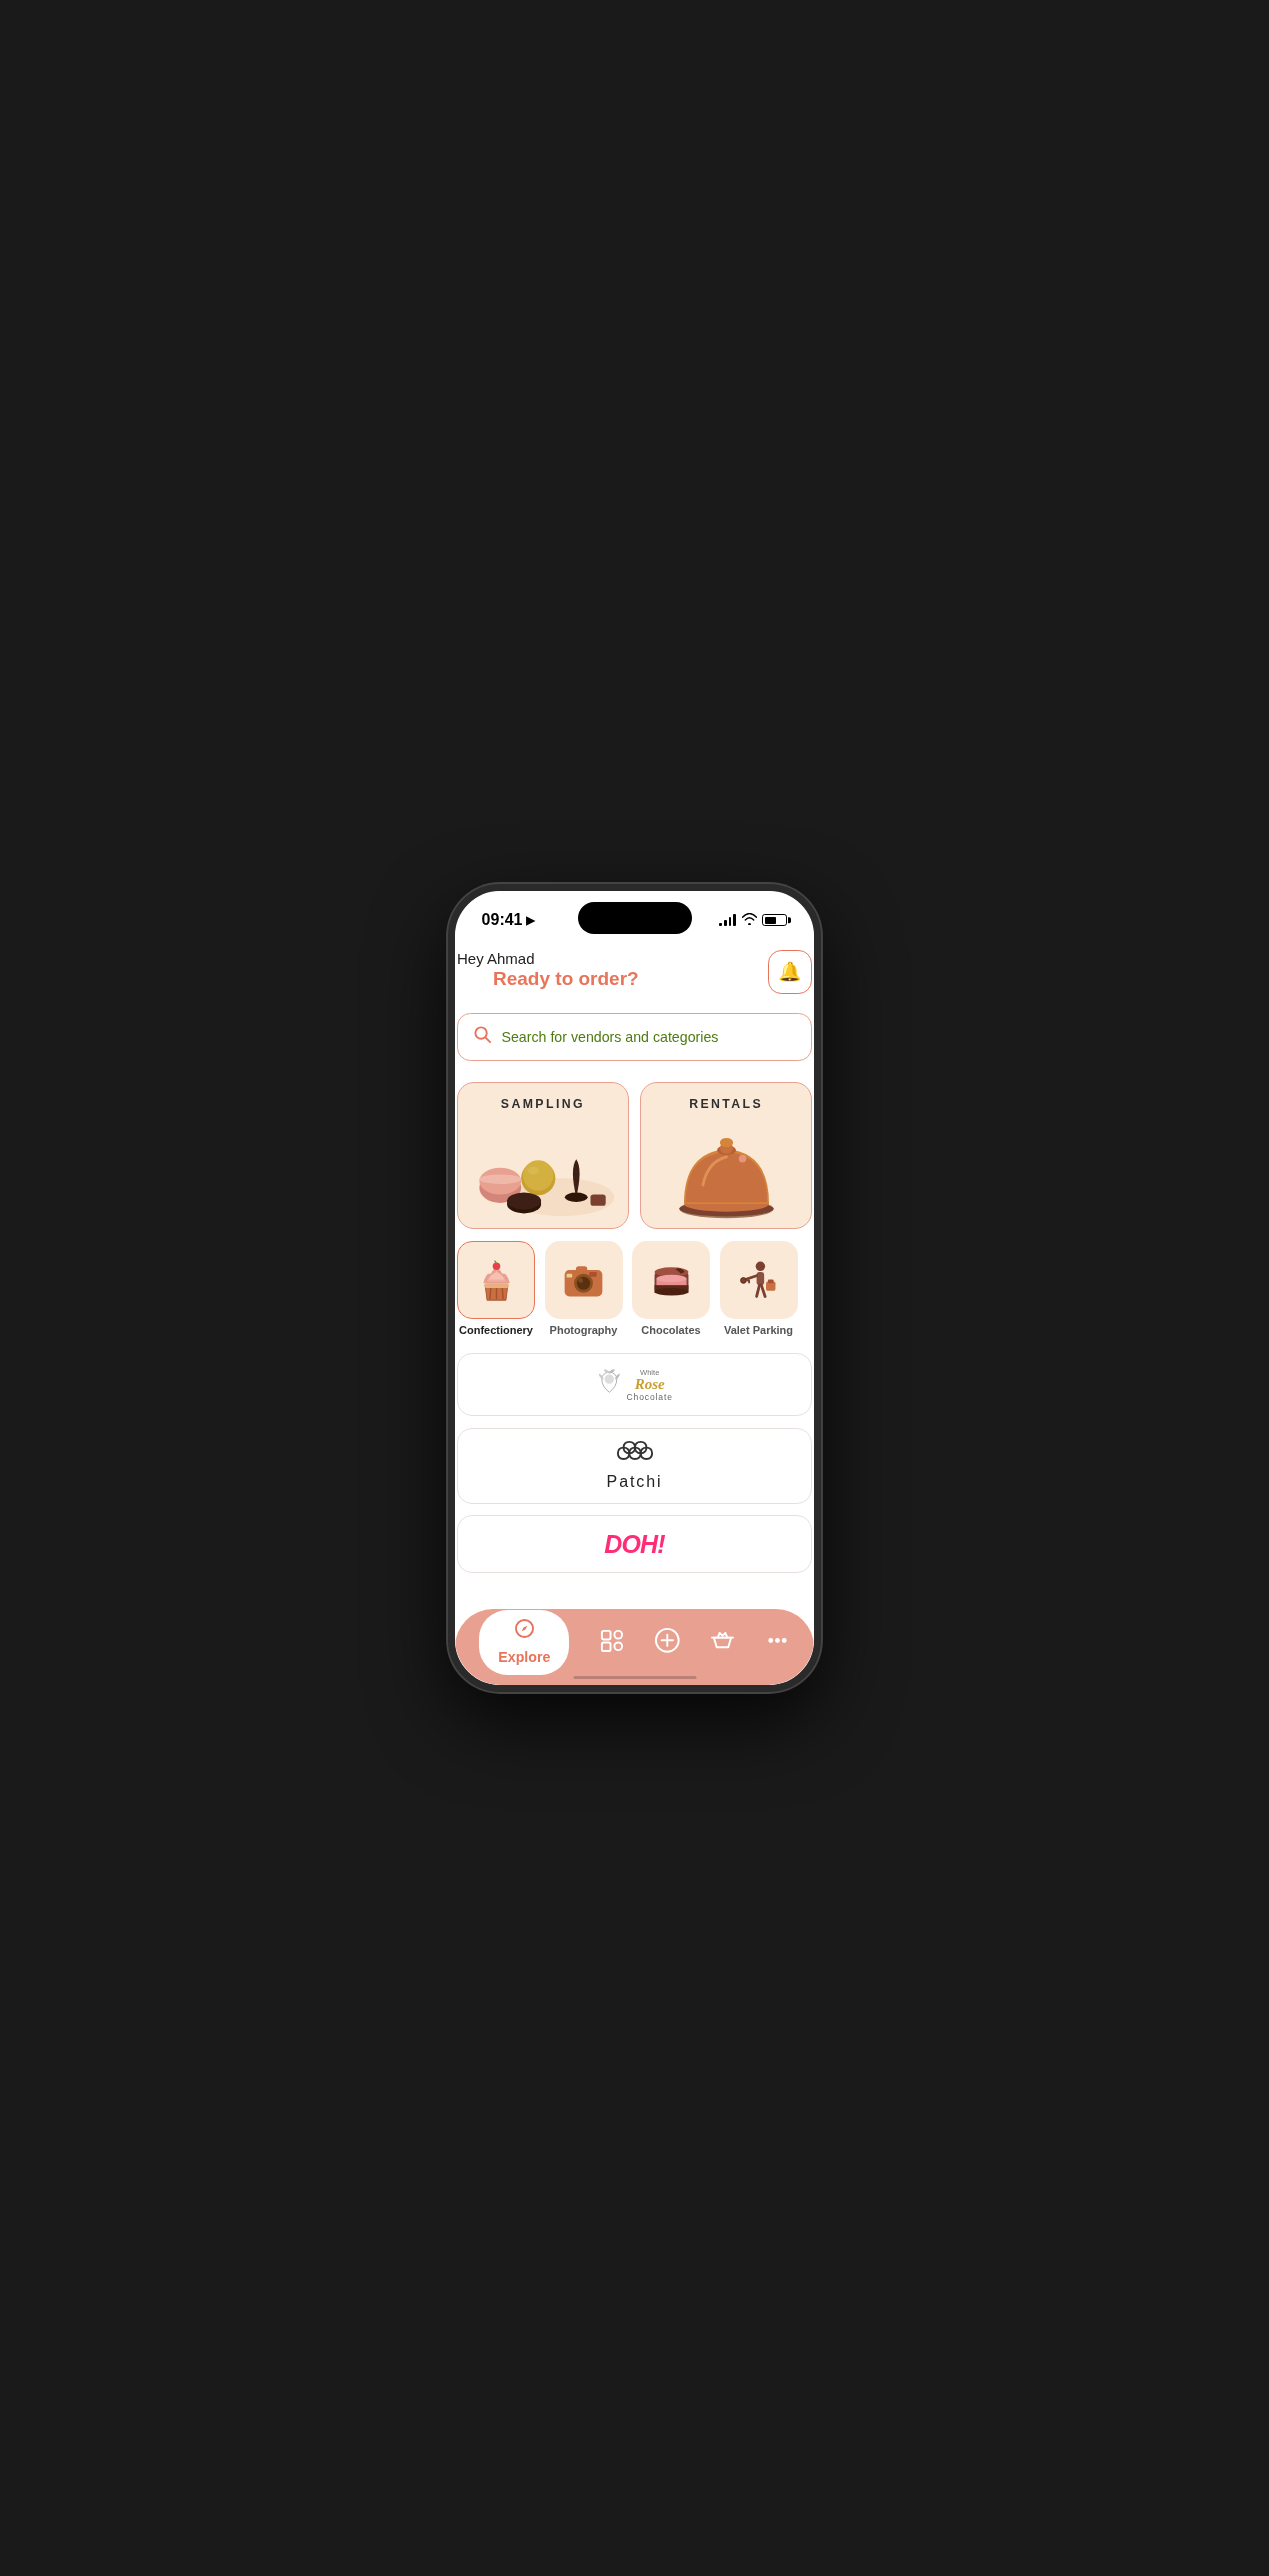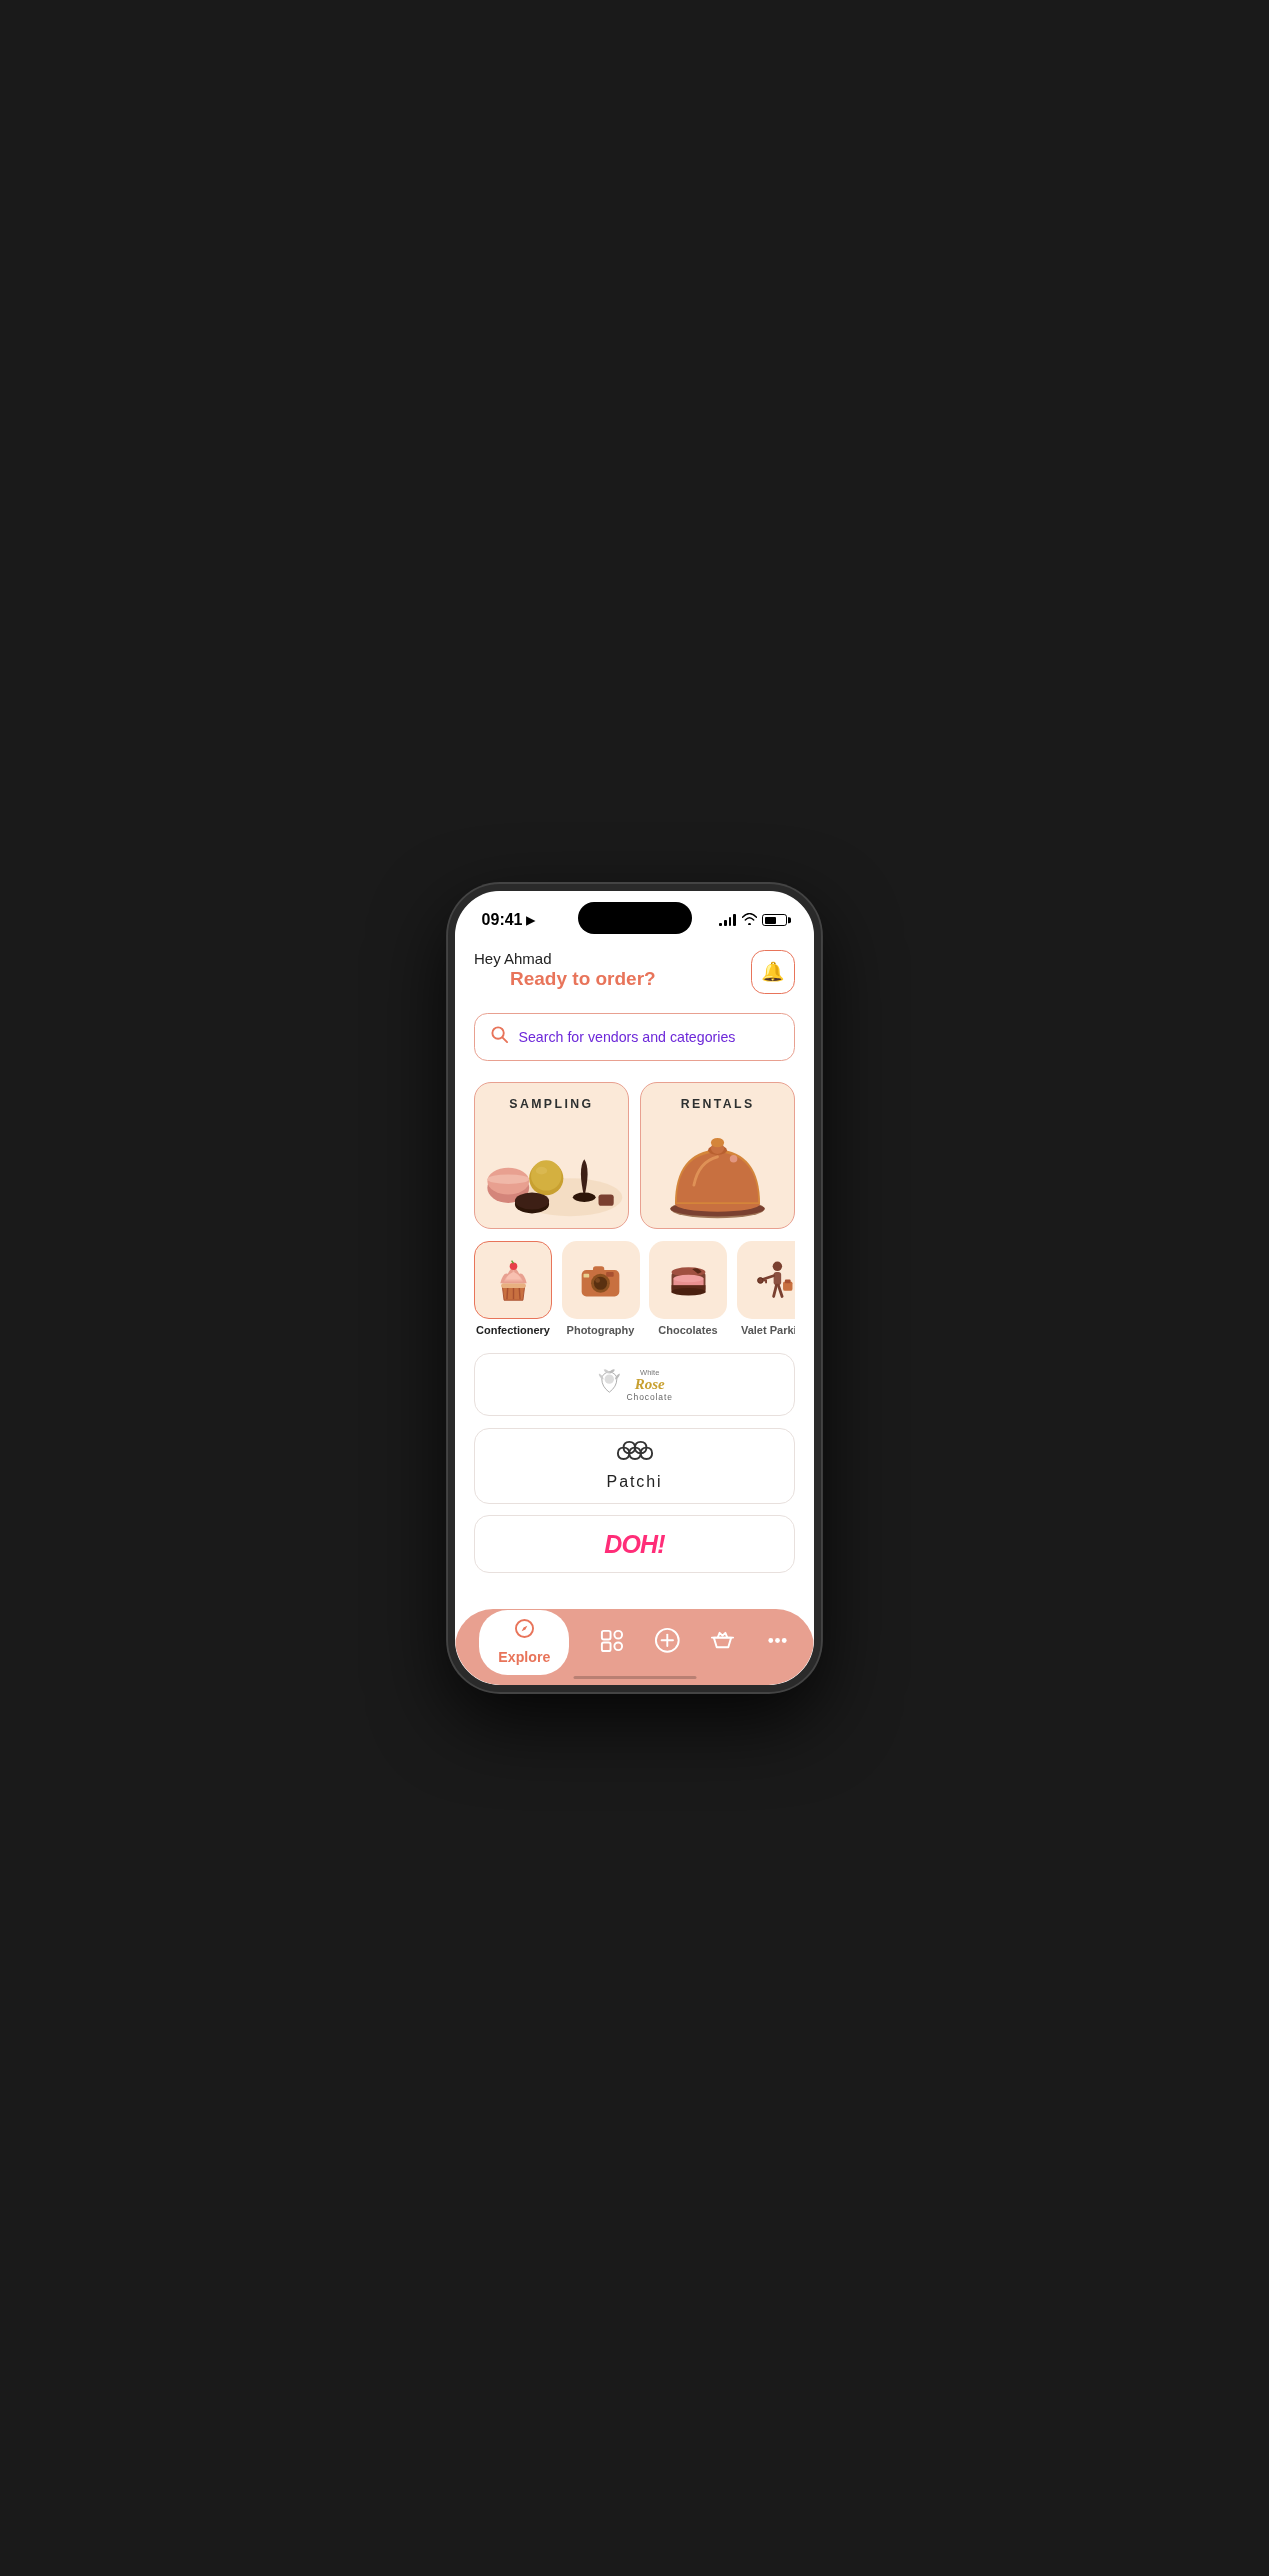--- a/index.html
+++ b/index.html
@@ -98,21 +98,21 @@
       border-radius: 0 1.9px 1.9px 0;
     }
     .battery-fill {
       height: 100%;
       width: 55%;
       background: #000;
       border-radius: 0.9px;
     }
     
     .content {
-      padding: 0 19px;
+      padding: 0 2px;
       overflow-y: auto;
       height: calc(100% - 51px - 76px);
     }
     
     .header {
       display: flex;
       justify-content: space-between;
       align-items: flex-start;
       margin-bottom: 19px;
       padding-top: 7.6px;
@@ -154,21 +154,21 @@
       border: 1.4px solid #e8a090;
       border-radius: 13.3px;
       padding: 11.4px 15px;
       margin-bottom: 21px;
     }
     .search-icon {
       font-size: 17px;
       color: #e8745a;
     }
     .search-placeholder {
-      color: #6d28d9;
+      color: #4d7c0f;
       font-size: 14.2px;
     }
     
     .big-cards {
       display: flex;
       gap: 11.4px;
       margin-bottom: 11.4px;
     }
     .big-card {
       flex: 1;

